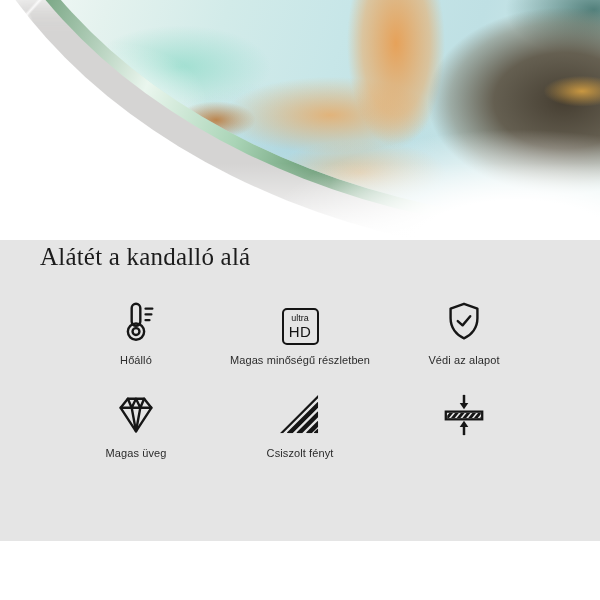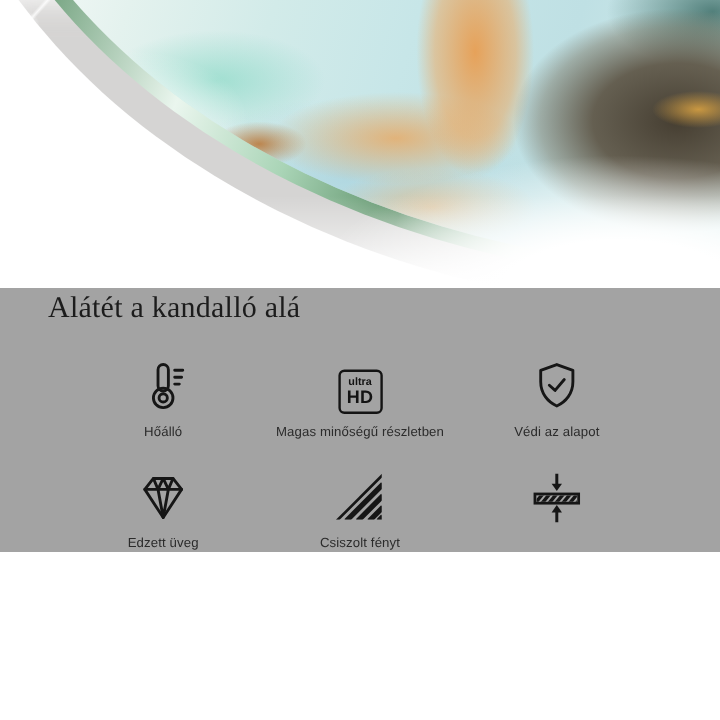--- a/index.html
+++ b/index.html
@@ -1,19 +1,19 @@
 <!DOCTYPE html>
 <html lang="hu"><head>
 <meta charset="utf-8">
 <style>
   * { margin:0; padding:0; box-sizing:border-box; }
   html,body { background:#fff; }
   .page {
-    position:relative; width:600px; height:460px; margin:0 auto;
-    background:#a3a3a3; overflow:hidden;
+    position:relative; width:600px; height:541px; margin:0 auto;
+    background:#e5e5e5; overflow:hidden;
     font-family:"Liberation Sans", sans-serif; color:#222;
   }
 
   
   .hero { position:relative; width:600px; height:240px; overflow:hidden; background:#fff; }
   .hero > div { position:absolute; inset:0; }
   .disc-shadow {
     clip-path: ellipse(672px 500px at 605px -240px);
     background:#b3b1af; filter:blur(13px); opacity:.55;
   }
@@ -75,22 +75,22 @@
     height:46px; display:flex; align-items:flex-end; justify-content:center;
   }
   .feature .label {
     display:block; margin-top:9px; font-size:11px; color:#2b2b2b; letter-spacing:.1px;
   }
   .uhd-badge {
     width:37px; height:37px; border:2.5px solid #141414; border-radius:5px;
     display:flex; flex-direction:column; align-items:center; justify-content:center;
     font-weight:700; color:#141414; line-height:1;
   }
-  .uhd-badge .t1 { font-size:9px; font-weight:700; margin-bottom:1px; }
-  .uhd-badge .t2 { font-size:15px; font-weight:700; letter-spacing:.3px; }
+  .uhd-badge .t1 { font-size:9px; font-weight:400; margin-bottom:1px; }
+  .uhd-badge .t2 { font-size:15px; font-weight:400; letter-spacing:.3px; }
   svg .s { fill:none; stroke:#161616; stroke-width:2.5; stroke-linecap:round; stroke-linejoin:round; }
 </style>
 </head>
 <body>
 
 <div class="page">
 
   <div class="hero">
     <div class="disc-shadow"></div>
     <div class="disc-rim"></div>
@@ -138,21 +138,21 @@
         <span class="label">Védi az alapot</span>
       </div>
 
       <div class="feature">
         <div class="icon-box">
           <svg width="46" height="46" viewBox="0 0 48 48">
             <path class="s" stroke-width="2.1" d="M15.5 7 H32.5 L40 16.5 L24 41 L8 16.5 Z"></path>
             <path class="s" stroke-width="2.1" d="M8 16.5 H40 M15.5 7 L19.5 16.5 L24 7 L28.5 16.5 L32.5 7 M19.5 16.5 L24 41 M28.5 16.5 L24 41"></path>
           </svg>
         </div>
-        <span class="label">Edzett üveg</span>
+        <span class="label">Magas üveg</span>
       </div>
 
       <div class="feature">
         <div class="icon-box">
           <svg width="46" height="46" viewBox="0 0 48 48">
             <defs>
                 <clipPath id="triClip">
                   <path d="M3 43 H43 V3 Z"></path>
                 </clipPath>
               </defs>

